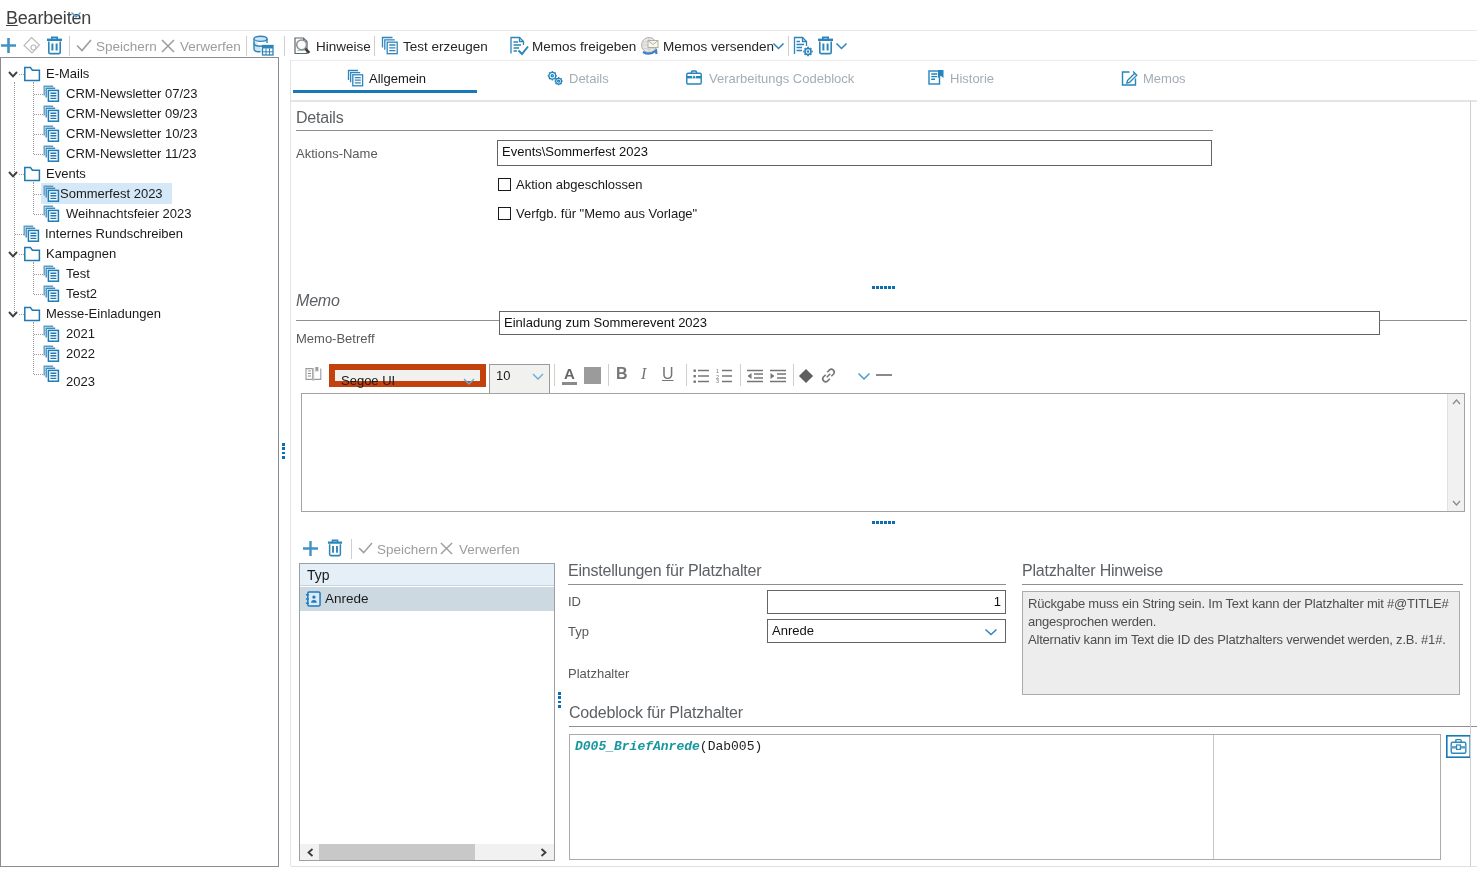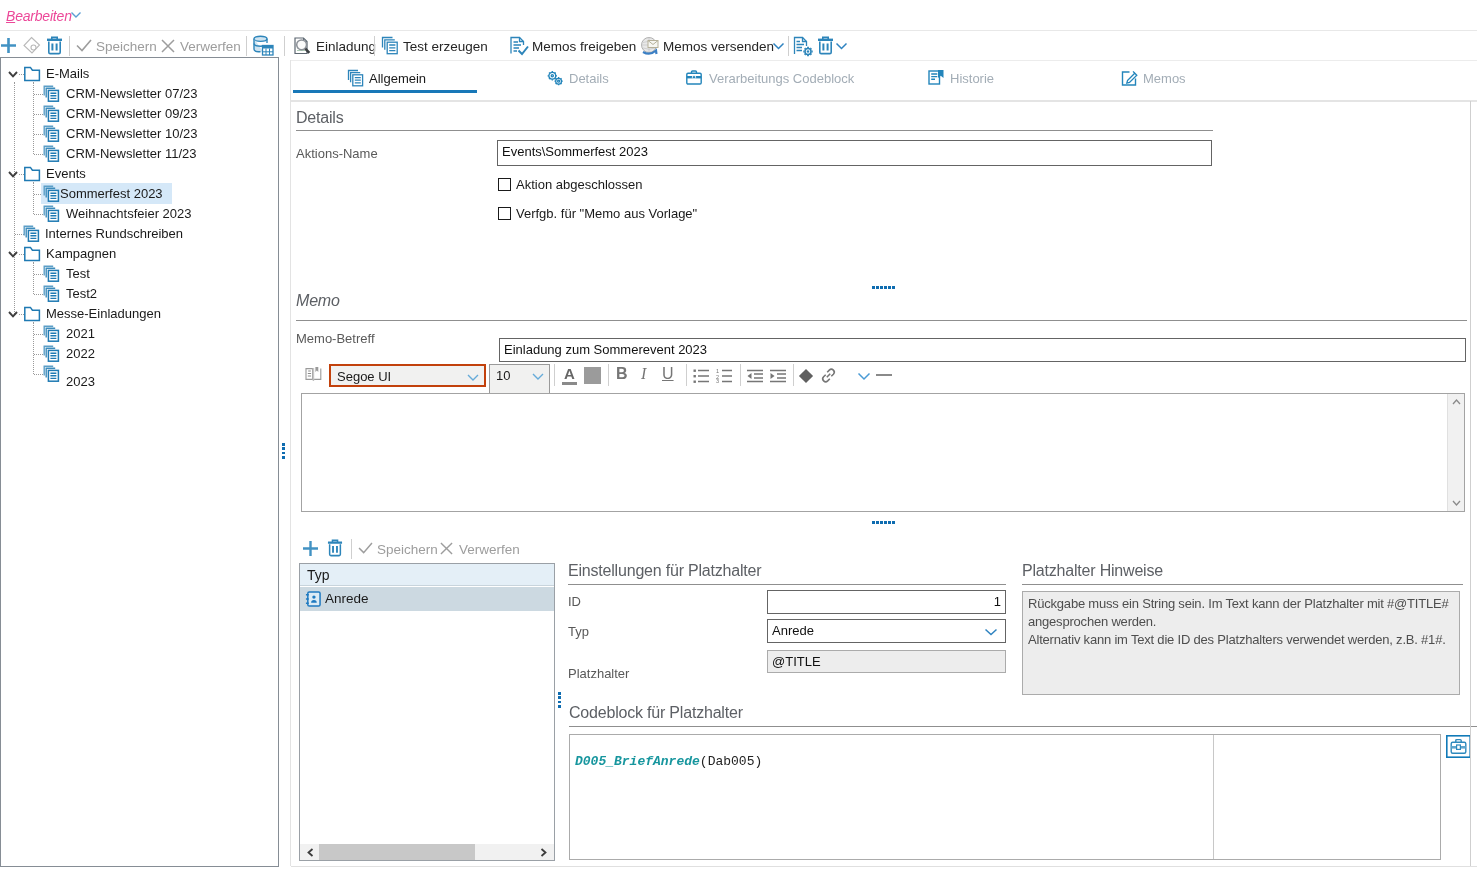--- a/index.html
+++ b/index.html
@@ -14,21 +14,21 @@
   .gtxt { color:#9d9d9d; font-size:13.5px; }
   .dtxt { color:#262626; font-size:13.5px; }
   .field { position:absolute; border:1px solid #646464; background:#fff; font-size:13px;
     color:#111; padding:3px 4px 0 4px; }
   svg { display:block; }
 </style>
 </head>
 <body>
 <div id="app">
 
-  <div class="abs" style="left:6px; top:8px; font-size:14px; color:#ec4899; letter-spacing:-0.2px;font-style:italic;"><span style="text-decoration:underline">B</span>earbeiten</div>
+  <div class="abs" style="left:6px; top:8px; font-size:18px; color:#404040; letter-spacing:-0.2px;"><span style="text-decoration:underline">B</span>earbeiten</div>
   <svg class="abs" style="left:70px; top:11px;" width="12" height="9" viewBox="0 0 12 9">
       <path d="M1.5 1.5 L6 6 L10.5 1.5" stroke="#5b9fd4" stroke-width="1.4" fill="none"></path>
     </svg>
   <div class="abs" style="left:0; top:30px; width:1477px; height:1px; background:#e8e8e8;"></div>
 
   <svg class="abs" style="left:1px; top:38px;" width="15" height="15" viewBox="0 0 15 15">
       <path d="M7.5 0 V15 M0 7.5 H15" stroke="#4292c3" stroke-width="2.6"></path>
     </svg>
   <svg class="abs" style="left:22px; top:36px;" width="19" height="19" viewBox="0 0 19 19">
       <g fill="none" stroke="#b9b9b9" stroke-width="1.1">
@@ -70,21 +70,21 @@
   </svg>
 
   <div class="sep" style="left:284px; top:36px; height:20px;"></div>
   <svg class="abs" style="left:294px; top:37px;" width="17" height="19" viewBox="0 0 17 19">
     <path d="M1 1 H9.5 L13 4.5 V16.5 H1 Z" fill="#fff" stroke="#5d6771" stroke-width="1.2"></path>
     <path d="M9.5 1 V4.5 H13" fill="none" stroke="#5d6771" stroke-width="1"></path>
     <path d="M3 11 H11 M3 13.5 H11" stroke="#aecbb4" stroke-width="1"></path>
     <circle cx="7.6" cy="7.8" r="4.9" fill="#fbfbfb" stroke="#8d9299" stroke-width="1.5"></circle>
     <path d="M11.3 11.6 L15.3 15.8" stroke="#3c4043" stroke-width="2.6"></path>
   </svg>
-  <div class="abs dtxt" style="left:316px; top:39px;">Einladung</div>
+  <div class="abs dtxt" style="left:316px; top:39px;">Hinweise</div>
   <div class="sep" style="left:374px; top:36px; height:20px;"></div>
   <svg class="abs" style="left:381px; top:36px;" width="18" height="19" viewBox="0 0 18 19">
       <g fill="none" stroke="#2d85ba" stroke-width="1.3">
         <path d="M1.5 11.5 V1.5 H11.5"></path>
         <path d="M3.8 13.8 V3.8 H13.8"></path>
         <rect x="6.2" y="6.2" width="10" height="11.5" fill="#fff"></rect>
         <path d="M8.2 9 H14.4 M8.2 11.8 H14.4 M8.2 14.6 H14.4"></path>
       </g>
     </svg>
   <div class="abs dtxt" style="left:403px; top:39px;">Test erzeugen</div>
@@ -371,36 +371,36 @@
     <div style="position:absolute;left:4px;width:2.6px;height:2.6px;background:#0e6cb0;"></div>
     <div style="position:absolute;left:8px;width:2.6px;height:2.6px;background:#0e6cb0;"></div>
     <div style="position:absolute;left:12px;width:2.6px;height:2.6px;background:#0e6cb0;"></div>
     <div style="position:absolute;left:16px;width:2.6px;height:2.6px;background:#0e6cb0;"></div>
     <div style="position:absolute;left:20px;width:2.6px;height:2.6px;background:#0e6cb0;"></div>
   </div>
 
   <div class="abs ghead" style="left:296px; top:292px;font-style:italic;">Memo</div>
   <div class="hr" style="left:296px; top:320px; width:1171px; background:#8f8f8f;"></div>
   <div class="abs glabel" style="left:296px; top:331px;">Memo-Betreff</div>
-  <div class="field" style="left:499px; top:338px; width:967px; height:24px;">Einladung zum Sommerevent 2023</div>
+  <div class="field" style="left:499px; top:311px; width:881px; height:24px;">Einladung zum Sommerevent 2023</div>
 
   <div id="richbar">
     <svg class="abs" style="left:305px; top:366px;" width="17" height="17" viewBox="0 0 17 17">
         <g fill="none" stroke="#9a9a9a" stroke-width="1.1">
           <path d="M1 2.6 H7.6 V13.4 H1 Z" fill="#fff"></path>
           <path d="M15.8 2.6 V13.4 H9"></path>
         </g>
         <rect x="7.7" y="2" width="1.5" height="12.4" fill="#c6c6c6"></rect>
         <path d="M6.9 13.6 L8.4 15 L9.9 13.6 Z" fill="#b0b0b0"></path>
         <path d="M10.4 0.9 H13.3 V6 L11.85 4.6 L10.4 6 Z" fill="#9a9a9a"></path>
         <g stroke="#8a8a8a" stroke-width="1">
           <path d="M3.2 5 H5.8 M2.8 7.5 H6.1 M2.8 10 H6.1"></path>
         </g>
       </svg>
-    <div class="abs" style="left:329px; top:364px; width:157px; height:23px; border:2px solid #c2410c; background:#f1f1f0;">
+    <div class="abs" style="left:329px; top:364px; width:157px; height:23px; border:6px solid #c2410c; background:#f1f1f0;">
       <div style="position:absolute; left:6px; top:3px; font-size:13px; color:#1a1a1a;">Segoe UI</div>
       <svg style="position:absolute; right:5px; top:8px;" width="12" height="8" viewBox="0 0 12 8">
           <path d="M1 1 L6 6 L11 1" stroke="#66abd9" stroke-width="1.4" fill="none"></path>
         </svg>
     </div>
     <div class="abs" style="left:489px; top:364px; width:61px; height:31px; border:1px solid #9a9a9a; background:#f1f1f0;">
       <div style="position:absolute; left:6px; top:3px; font-size:13px; color:#1a1a1a;">10</div>
       <svg style="position:absolute; right:5px; top:8px;" width="12" height="8" viewBox="0 0 12 8">
           <path d="M1 1 L6 6 L11 1" stroke="#66abd9" stroke-width="1.4" fill="none"></path>
         </svg>
@@ -541,31 +541,30 @@
   <div class="hr" style="left:568px; top:584px; width:438px; background:#8f8f8f;"></div>
   <div class="abs glabel" style="left:568px; top:594px;">ID</div>
   <div class="field" style="left:767px; top:590px; width:239px; height:24px; text-align:right;">1</div>
   <div class="abs glabel" style="left:568px; top:624px;">Typ</div>
   <div class="field" style="left:767px; top:619px; width:239px; height:24px;">Anrede
     <svg style="position:absolute; right:7px; top:8px;" width="14" height="9" viewBox="0 0 14 9">
         <path d="M1.5 1.5 L7 6.5 L12.5 1.5" stroke="#2f83c0" stroke-width="1.5" fill="none"></path>
       </svg>
   </div>
   <div class="abs glabel" style="left:568px; top:654px;margin-top:12px;">Platzhalter</div>
-  <div class="field" style="left:767px; top:650px; width:239px; height:23px; background:#ededed; border-color:#ababab;">@TITLE</div>
 
   <div class="abs ghead" style="left:1022px; top:562px;">Platzhalter Hinweise</div>
   <div class="hr" style="left:1022px; top:584px; width:441px; background:#8f8f8f;"></div>
   <div class="abs" style="left:1022px; top:591px; width:438px; height:104px; background:#ededed; border:1px solid #ababab; padding:3px 5px; font-size:13px; color:#4e4e4e; line-height:18px; white-space:nowrap; letter-spacing:-0.2px;">Rückgabe muss ein String sein. Im Text kann der Platzhalter mit #@TITLE#<br>angesprochen werden.<br>Alternativ kann im Text die ID des Platzhalters verwendet werden, z.B. #1#.</div>
 
   <div class="abs ghead" style="left:569px; top:704px;">Codeblock für Platzhalter</div>
   <div class="hr" style="left:569px; top:726px; width:908px; background:#8f8f8f;"></div>
   <div class="abs" style="left:569px; top:734px; width:872px; height:126px; border:1px solid #ababab; background:#fff;">
     <div style="position:absolute; left:643px; top:0; width:1px; height:100%; background:#c8c8c8;"></div>
-    <div style="position:absolute; left:5px; top:4px; font-family:'Liberation Mono',monospace; font-size:13px;margin-top:15px;"><span style="color:#17969e; font-style:italic; font-weight:bold;">D005_BriefAnrede</span><span style="color:#222;">(Dab005)</span></div>
+    <div style="position:absolute; left:5px; top:4px; font-family:'Liberation Mono',monospace; font-size:13px;"><span style="color:#17969e; font-style:italic; font-weight:bold;">D005_BriefAnrede</span><span style="color:#222;">(Dab005)</span></div>
   </div>
   <svg class="abs" style="left:1446px; top:735px;" width="25" height="23" viewBox="0 0 25 23">
       <rect x="0.8" y="0.8" width="23.4" height="21.4" fill="#fff" stroke="#117ab8" stroke-width="1.6"></rect>
       <g fill="none" stroke="#2d89bd" stroke-width="1.4">
         <rect x="5.2" y="7.2" width="14.6" height="11" rx="1.5"></rect>
         <path d="M9.8 7 V5.6 Q9.8 4.6 10.8 4.6 H14.2 Q15.2 4.6 15.2 5.6 V7"></path>
       </g>
       <rect x="5.2" y="11" width="14.6" height="2.6" fill="#5fa5cc"></rect>
       <rect x="10.6" y="10" width="3.8" height="4.4" fill="#fff" stroke="#2d89bd" stroke-width="1.2"></rect>
     </svg>

